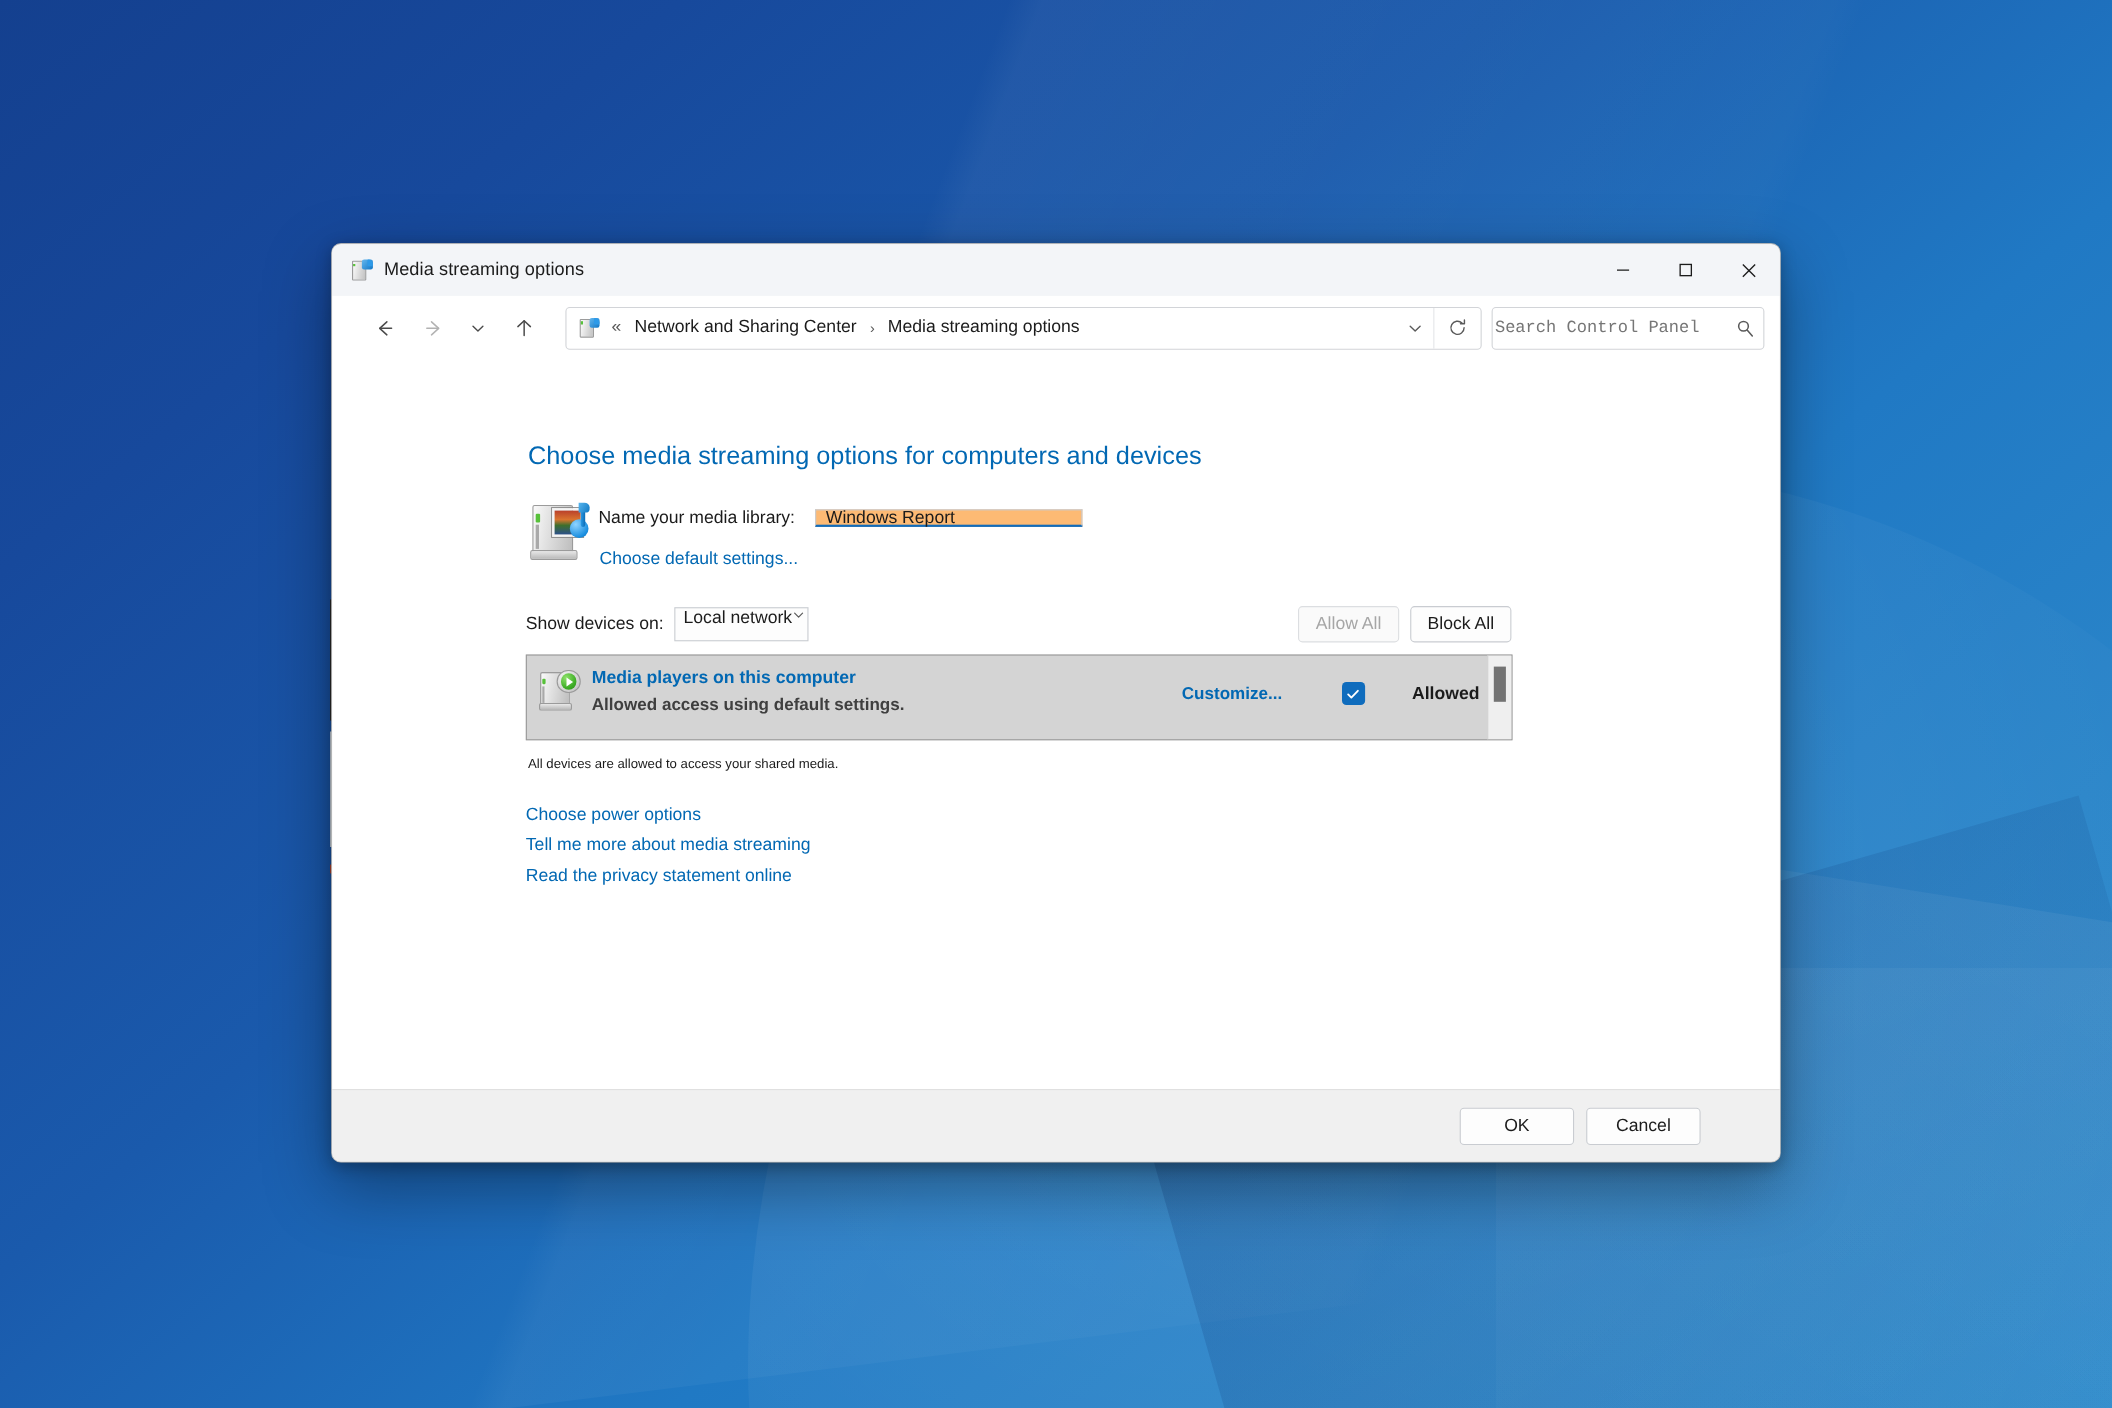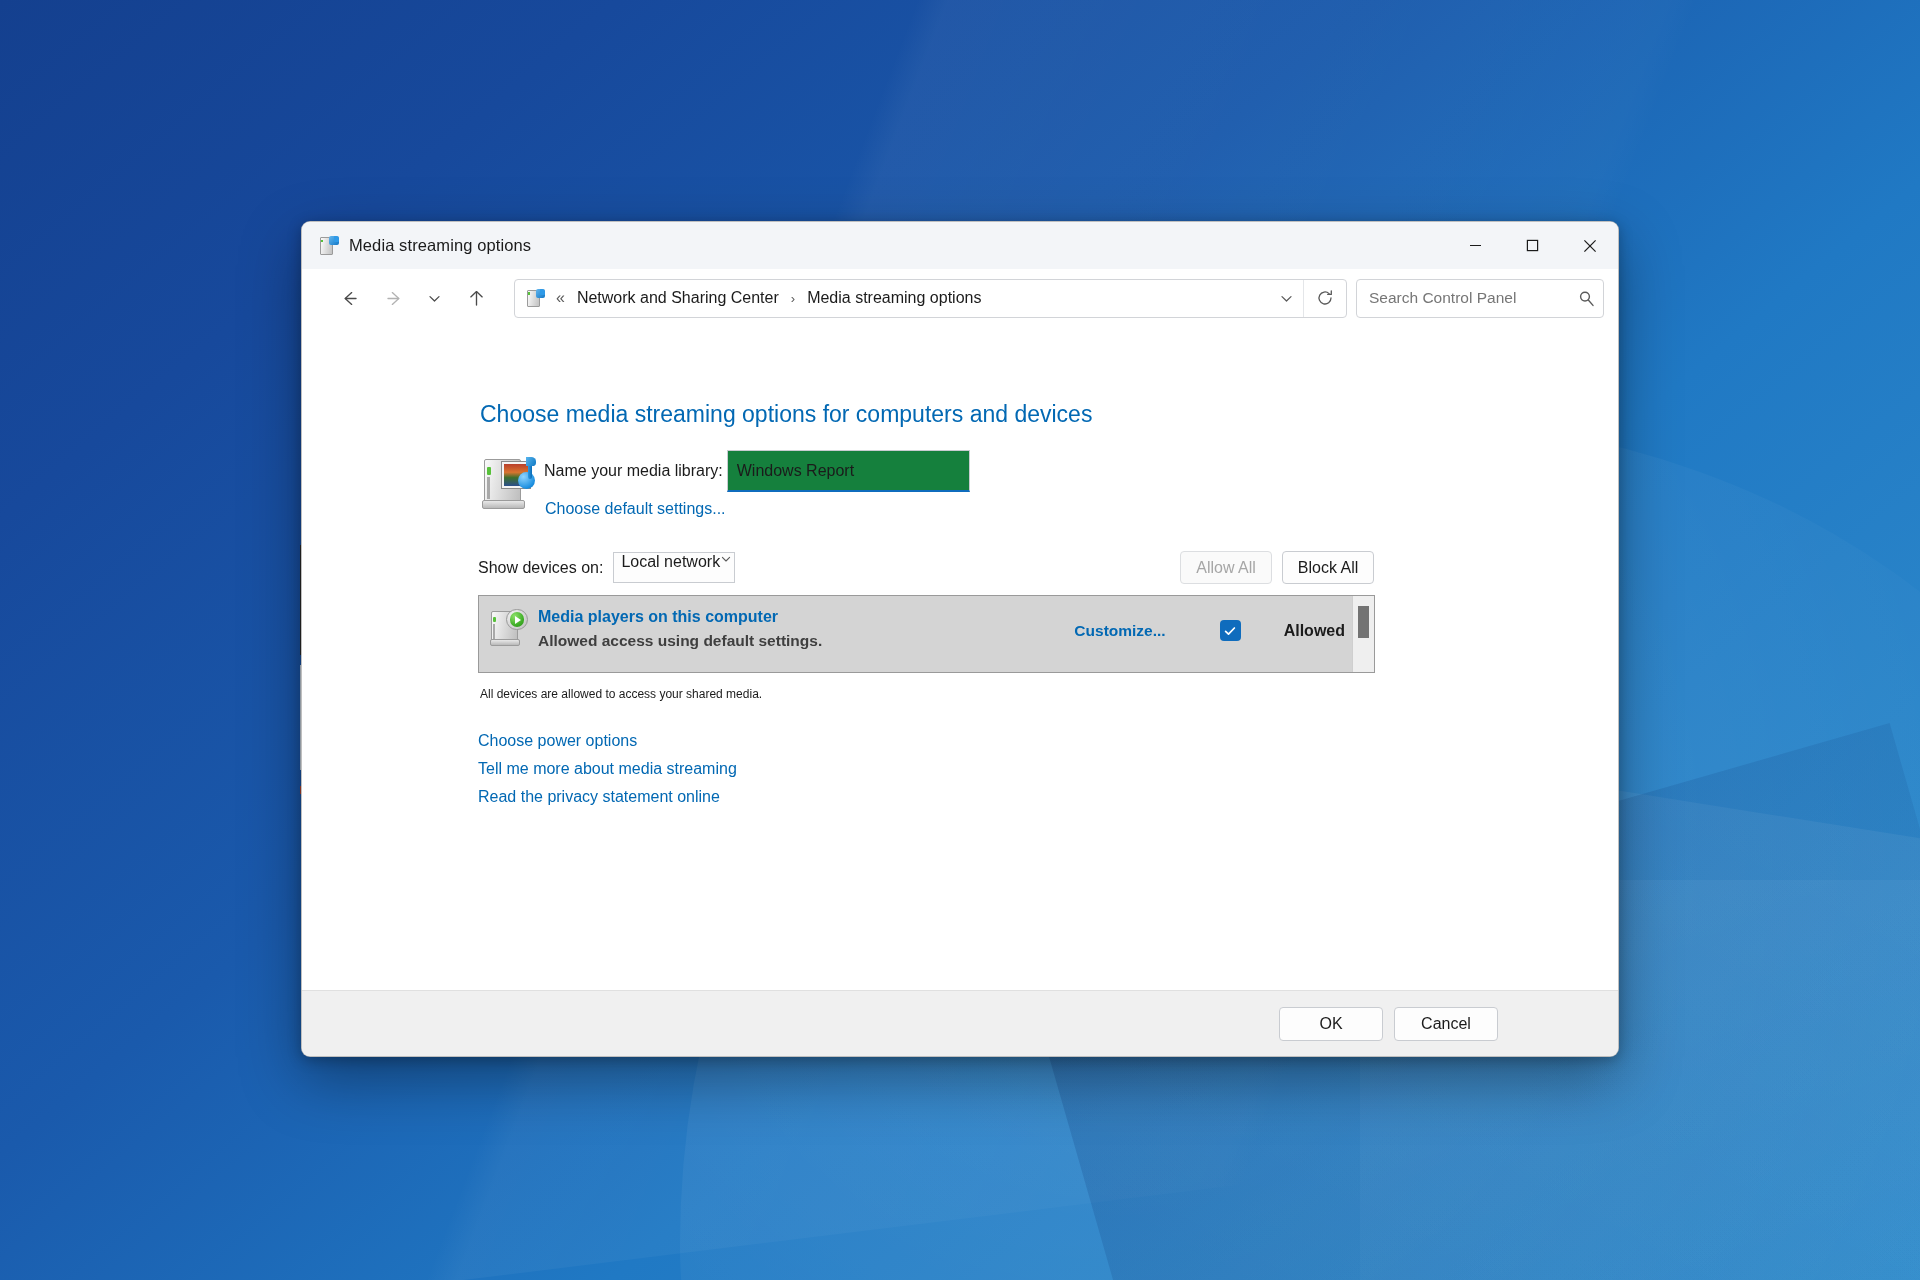--- a/index.html
+++ b/index.html
@@ -206,23 +206,22 @@
     align-items: center;
     box-sizing: border-box;
     flex: 0 0 auto;
   }
   #search-input {
     border: none;
     outline: none;
     flex: 1 1 auto;
     font-size: 15.5px;
     color: #1b1b1b;
-    margin-left: 10px;
     background: transparent;
-    font-family: Liberation Sans, sans-serif;
+    font-family: Liberation Mono, monospace;
     min-width: 0;
   }
   #search-input::placeholder { color: #767676; }
   #search-icon-wrap {
     width: 34px; height: 37px;
     display: flex; align-items: center; justify-content: center;
     flex: 0 0 auto;
   }
 
   
@@ -261,26 +260,26 @@
     display: flex;
     align-items: center;
     height: 34px;
   }
   #library-label {
     font-size: 16px;
     color: #1b1b1b;
     white-space: nowrap;
   }
   #library-input-wrap {
-    margin-left: 4px;
+    margin-left: 18px;
     width: 243px;
-    height: 42px;
+    height: 16px;
     border: 1px solid #c9ccd1;
     border-bottom: 2px solid #0f6cbd;
-    background: #15803d;
+    background: #fdba74;
     box-sizing: border-box;
     display: flex;
     align-items: center;
   }
   #library-input {
     border: none;
     outline: none;
     width: 100%;
     font-size: 16px;
     color: #1b1b1b;
@@ -469,21 +468,21 @@
   
   #footer {
     position: absolute;
     left: 0; right: 0; bottom: 0;
     height: 66px;
     background: #f0f0f0;
     border-top: 1px solid #e0e0e0;
     display: flex;
     align-items: center;
     justify-content: flex-end;
-    padding-right: 120px;
+    padding-right: 72px;
     box-sizing: border-box;
   }
   #ok-btn { min-width: 104px; height: 34px; }
   #cancel-btn { min-width: 104px; height: 34px; margin-left: 11px; }
 
   
   .drive-body {
     position: absolute;
     left: 8%; top: 8%;
     width: 62%; height: 78%;

